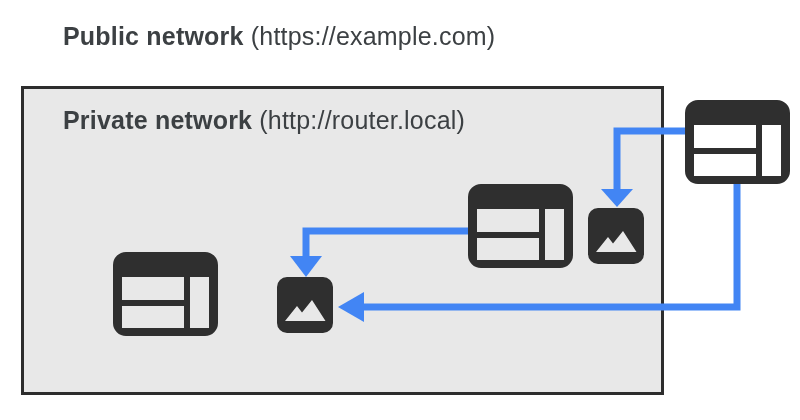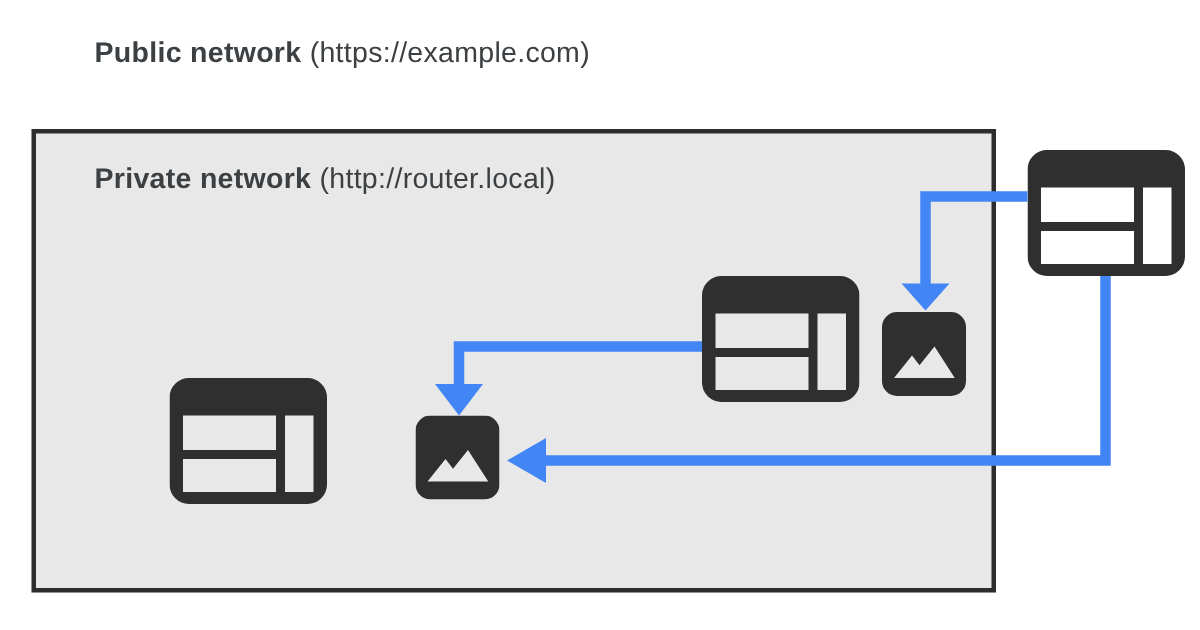--- a/index.html
+++ b/index.html
@@ -20,21 +20,21 @@
     overflow: hidden;
   }
   .canvas {
     position: relative;
     width: 800px;
     height: 420px;
     background: var(--canvas-bg);
   }
   .net-label {
     position: absolute;
-    font-size: 19px;
+    font-size: 25px;
     line-height: 28px;
     letter-spacing: 0.2px;
     white-space: nowrap;
     color: var(--text);
   }
   .net-label .name { font-weight: 700; }
   .net-label .url  { font-weight: 400; }
   .box { position: absolute; text-align: right; }
   .box.private {
     left: 21px; top: 86px;

